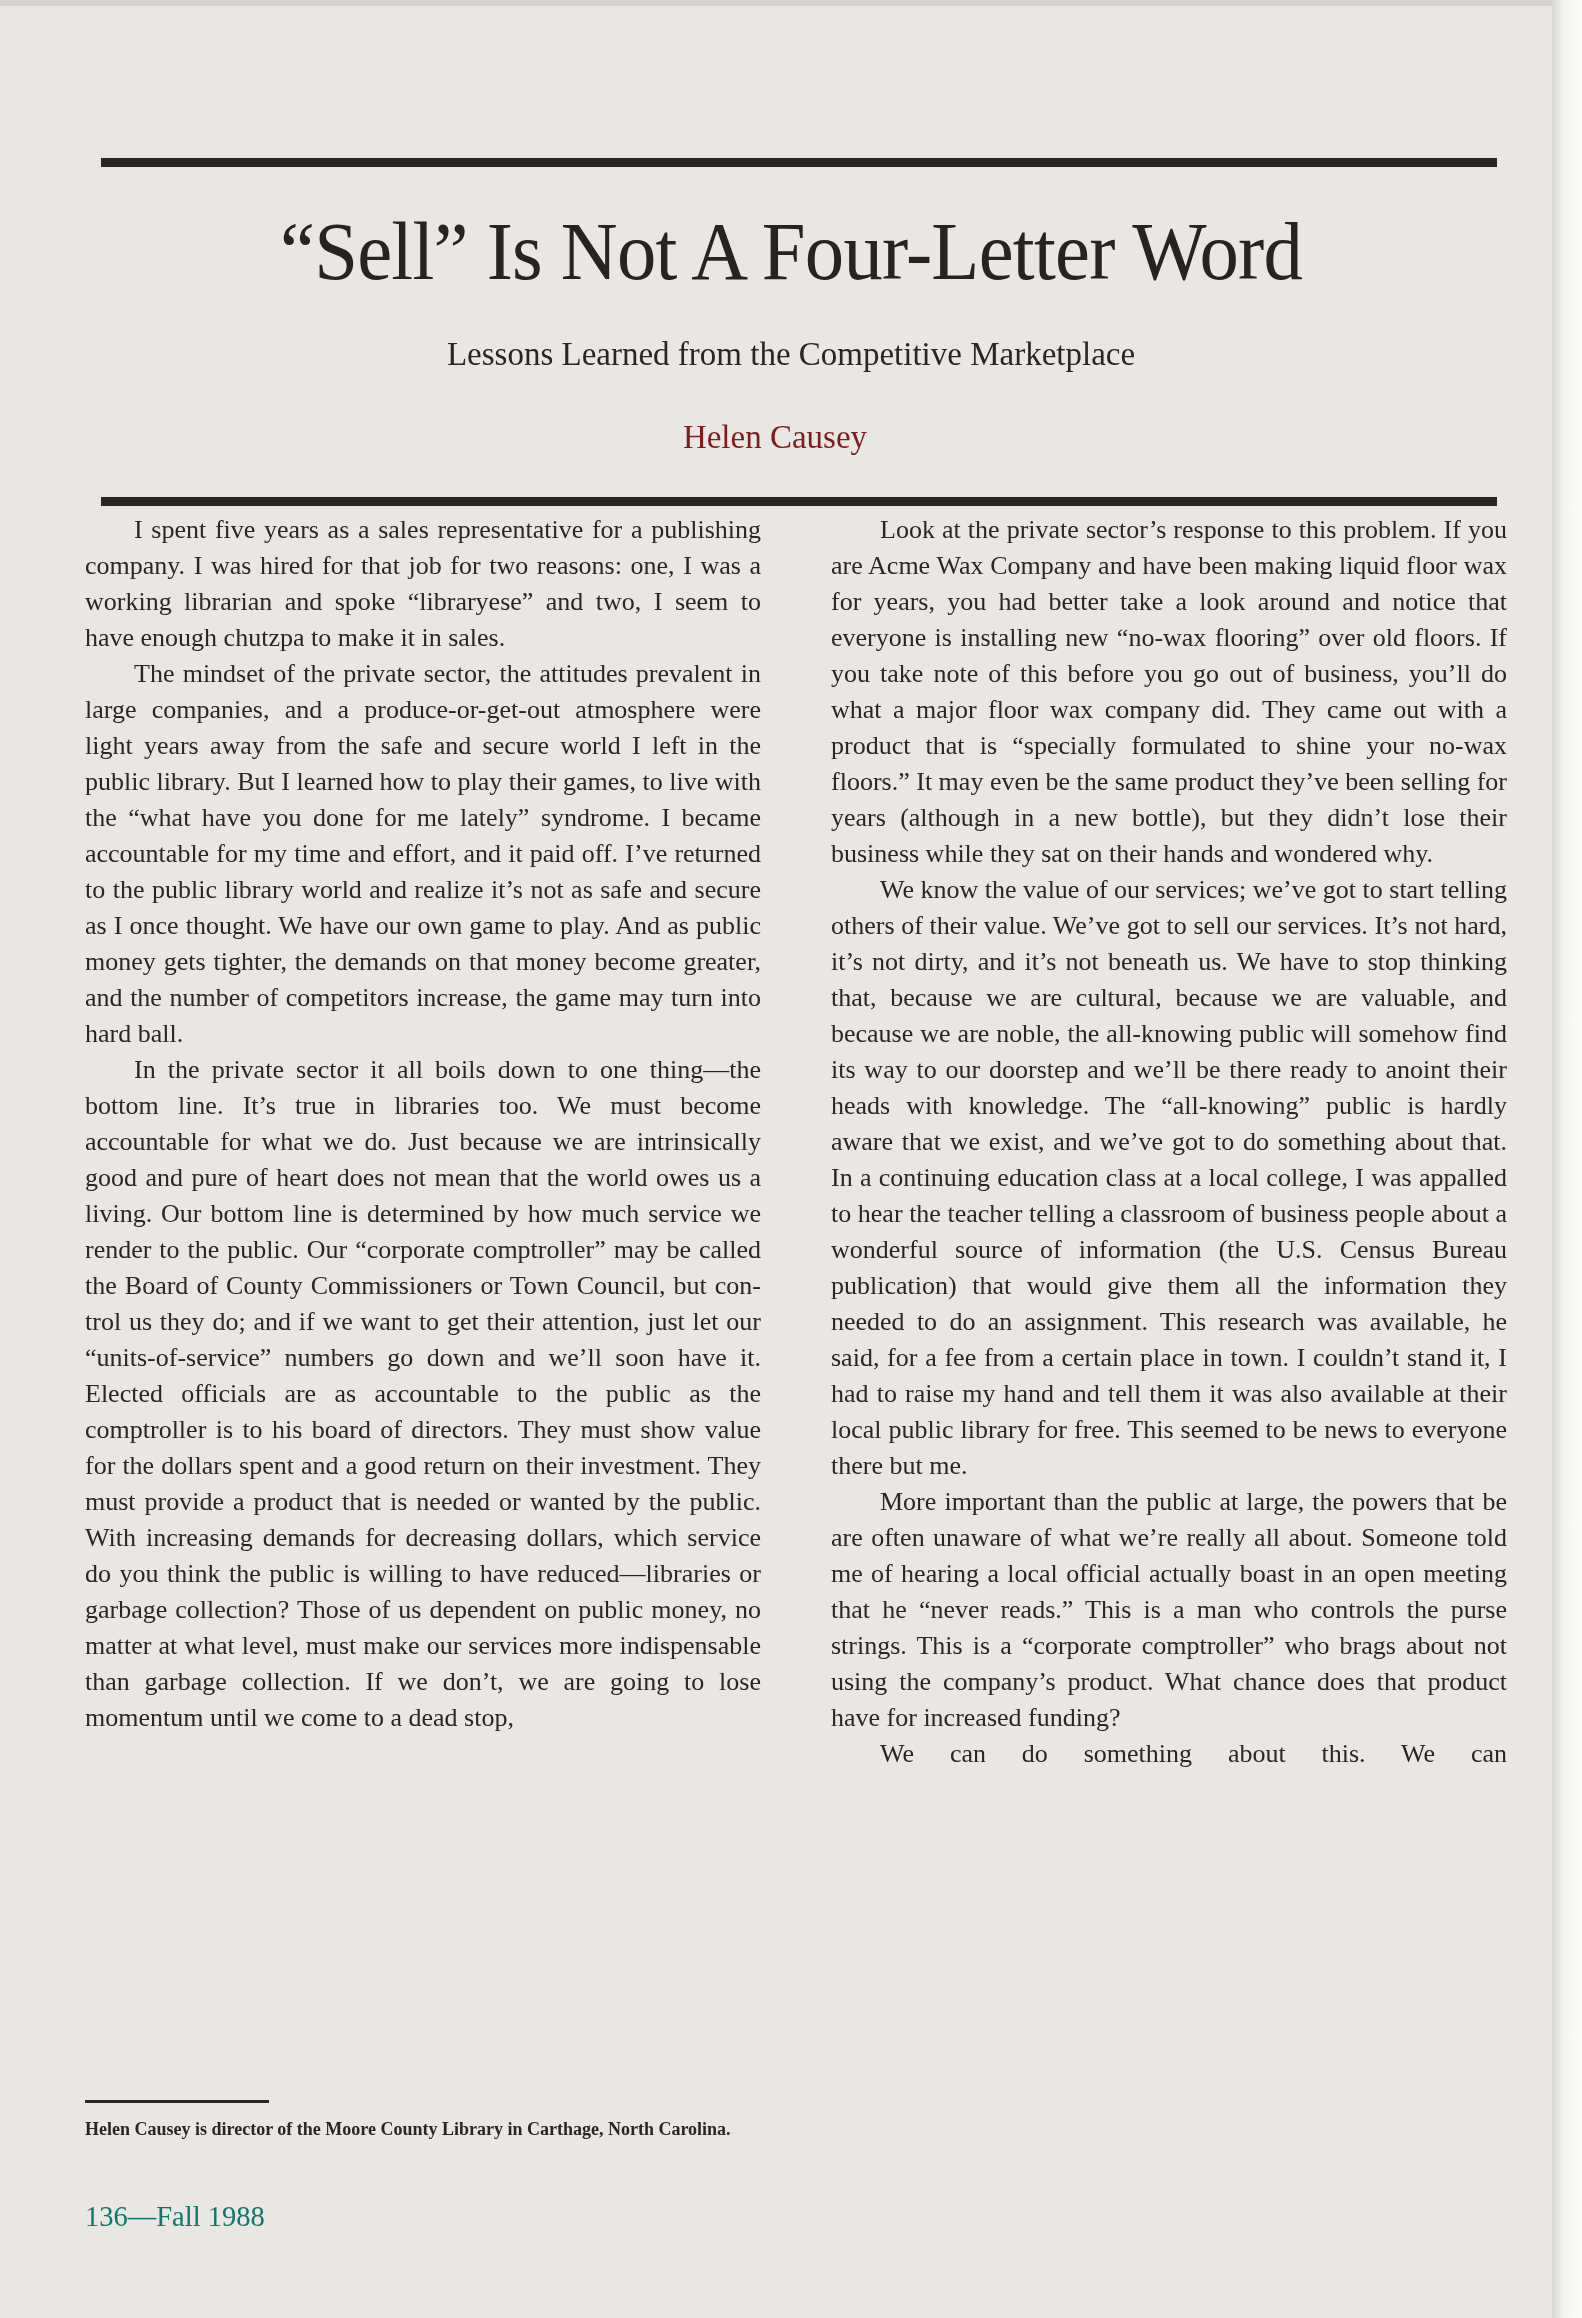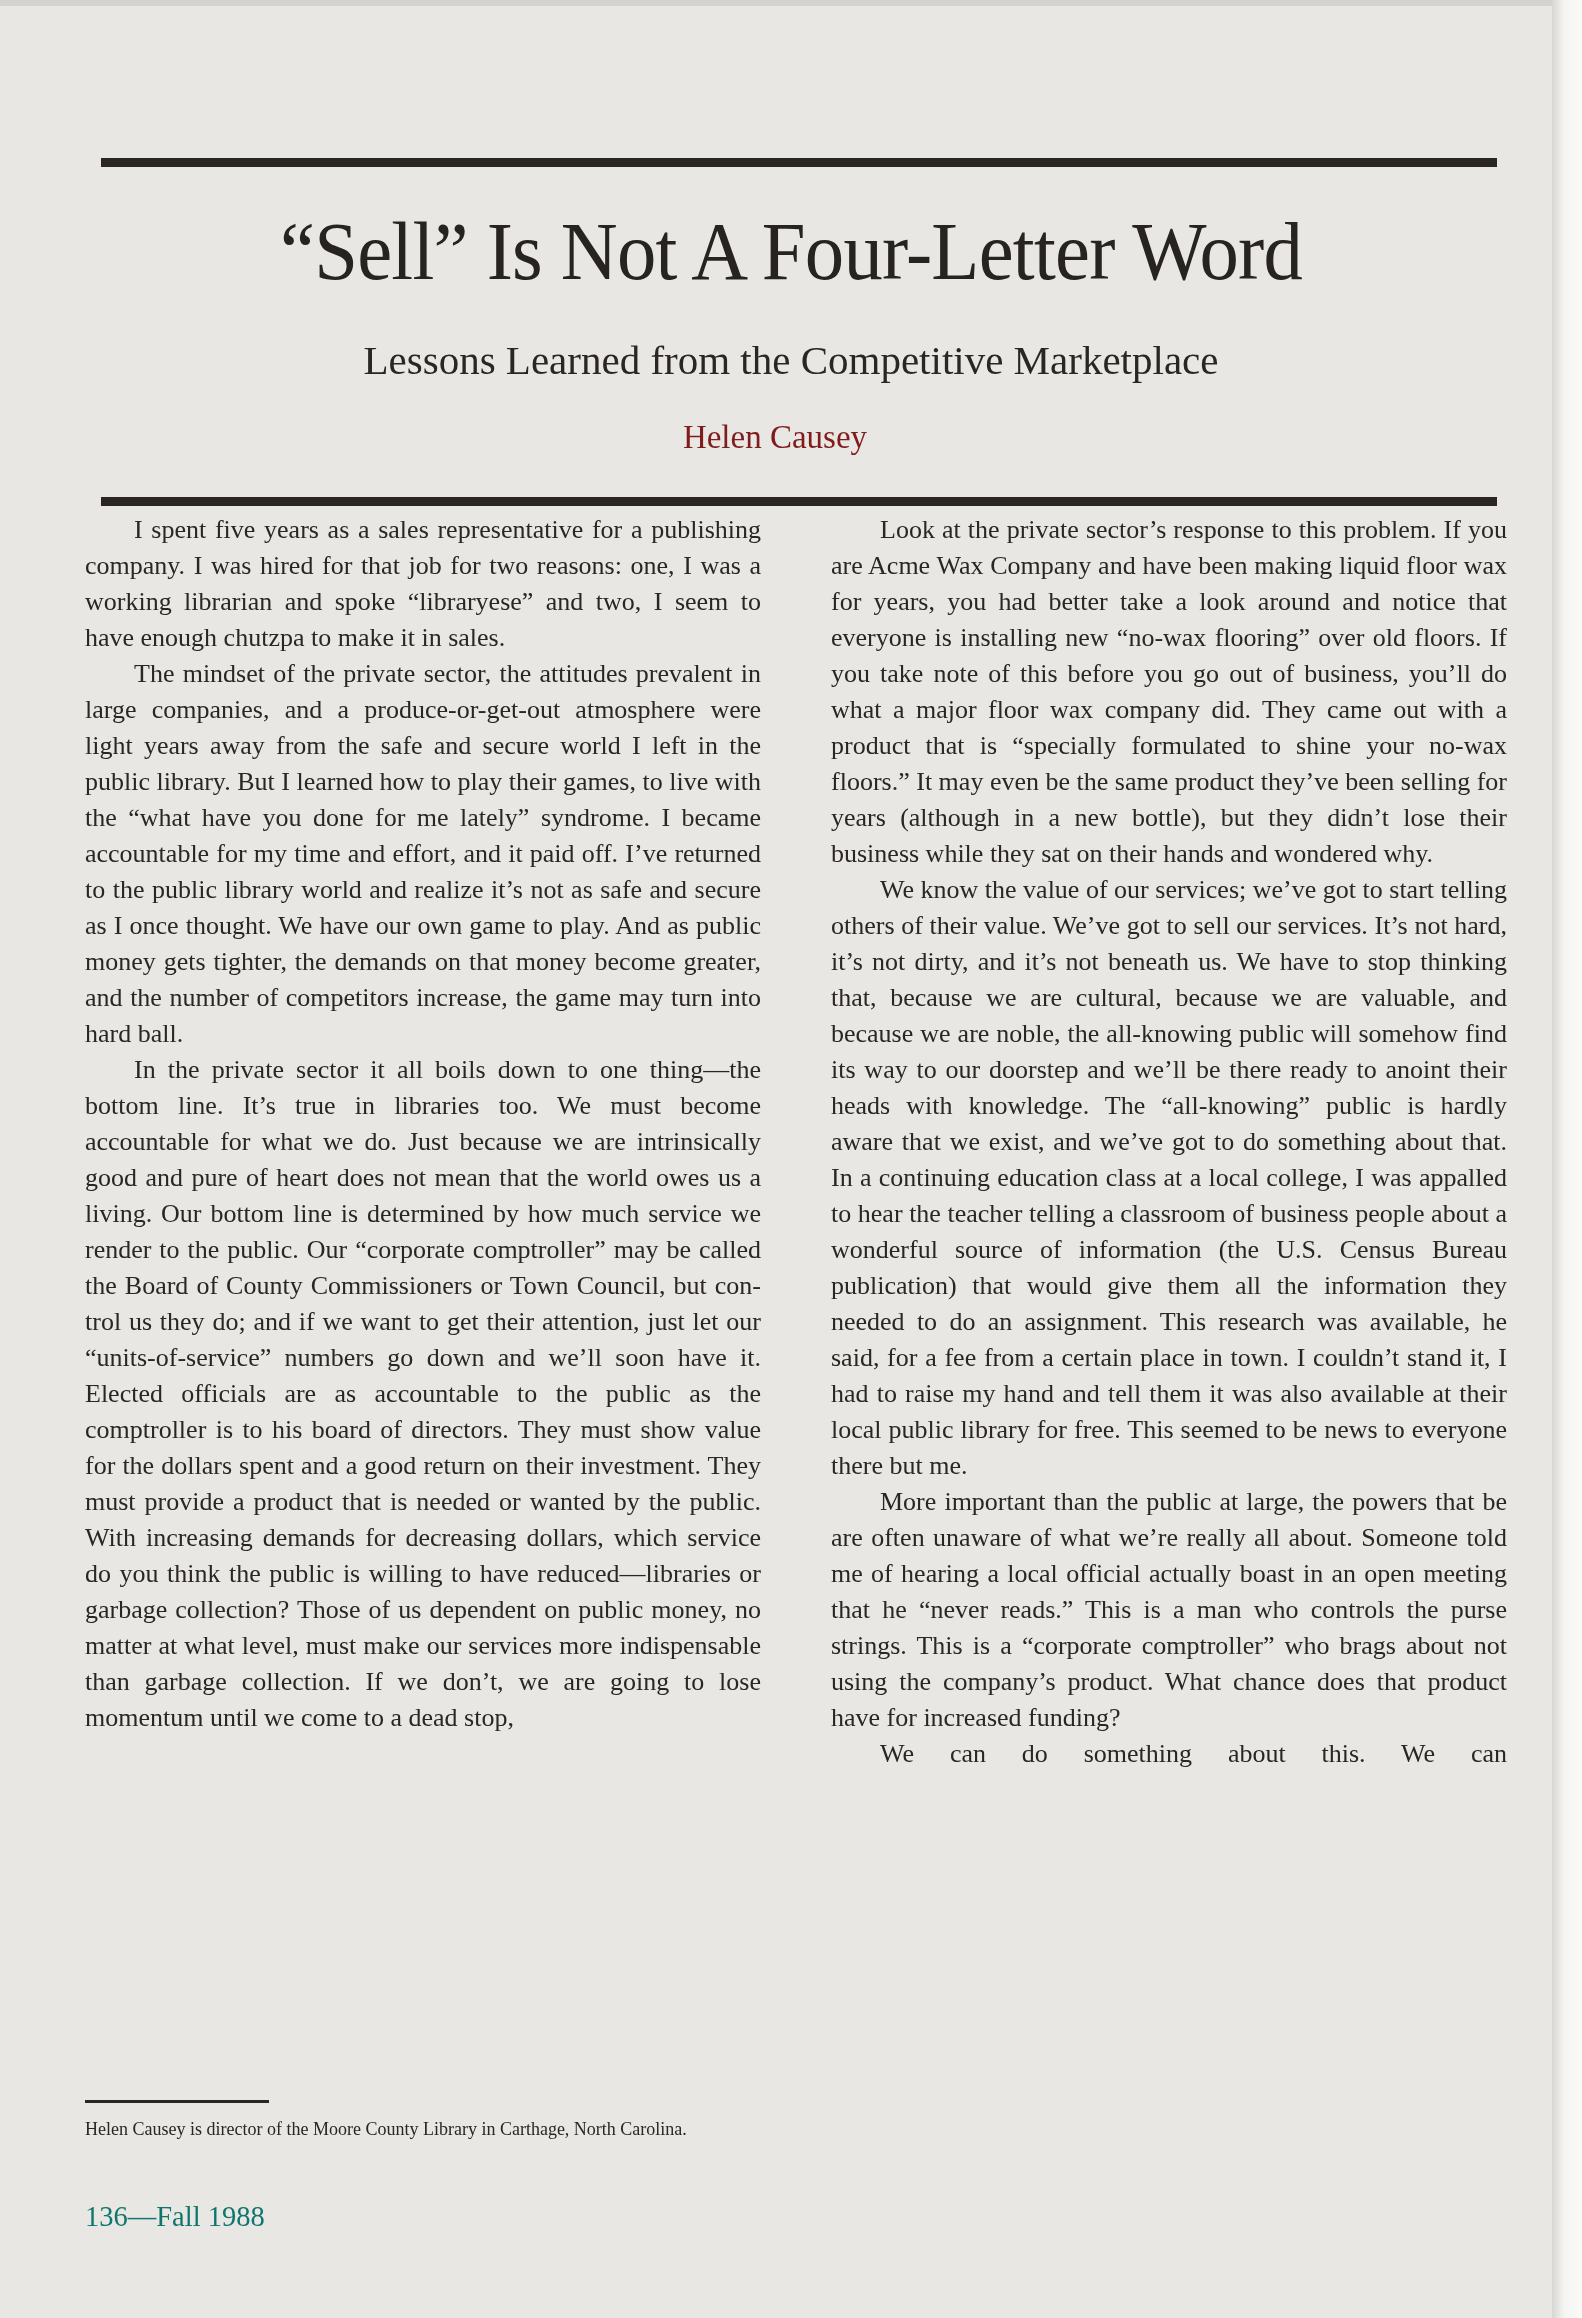--- a/index.html
+++ b/index.html
@@ -25,21 +25,21 @@
   .rule.bottom { top: 497px; }
   .title {
     position: absolute; top: 207px; left: 0; width: 1582px; text-align: center;
     font-family: "Liberation Serif", "DejaVu Serif", serif;
     font-size: 82px; letter-spacing: -0.8px; transform: scaleX(0.96);
     line-height: 1.1; color: #272321;
   }
   .subtitle {
     position: absolute; top: 336px; left: 0; width: 1582px; text-align: center;
     font-family: "Liberation Serif", "DejaVu Serif", serif;
-    font-size: 41px; color: #2a2624;
+    font-size: 33px; color: #2a2624;
   }
   .author {
     position: absolute; top: 419px; left: 0; width: 1550px; text-align: center;
     font-family: "Liberation Serif", "DejaVu Serif", serif;
     font-size: 33px; color: #7f1d1d;
   }
   .col {
     position: absolute; top: 512px; width: 676px;
     font-family: "Liberation Serif", "DejaVu Serif", serif;
     font-size: 26px; line-height: 36px;
@@ -49,21 +49,21 @@
   .col.right { left: 831px; }
   .col p { margin: 0; text-indent: 49px; }
   .col p.cont { text-indent: 0; }
   .fn-rule {
     position: absolute; top: 2100px; left: 85px; width: 184px; height: 3.2px;
     background: #2b2624;
   }
   .footnote {
     position: absolute; top: 2116px; left: 85px; width: 676px;
     font-family: "Liberation Serif", "DejaVu Serif", serif;
-    font-weight: normal; font-size: 18px; line-height: 26px; color: #2a2624;
+    font-weight: bold; font-size: 18px; line-height: 26px; color: #2a2624;
   }
   .folio {
     position: absolute; top: 2201px; left: 85px;
     font-family: "Liberation Serif", "DejaVu Serif", serif;
     font-size: 28.5px; color: #0f766e;
   }
 </style>
 </head>
 <body>
 

